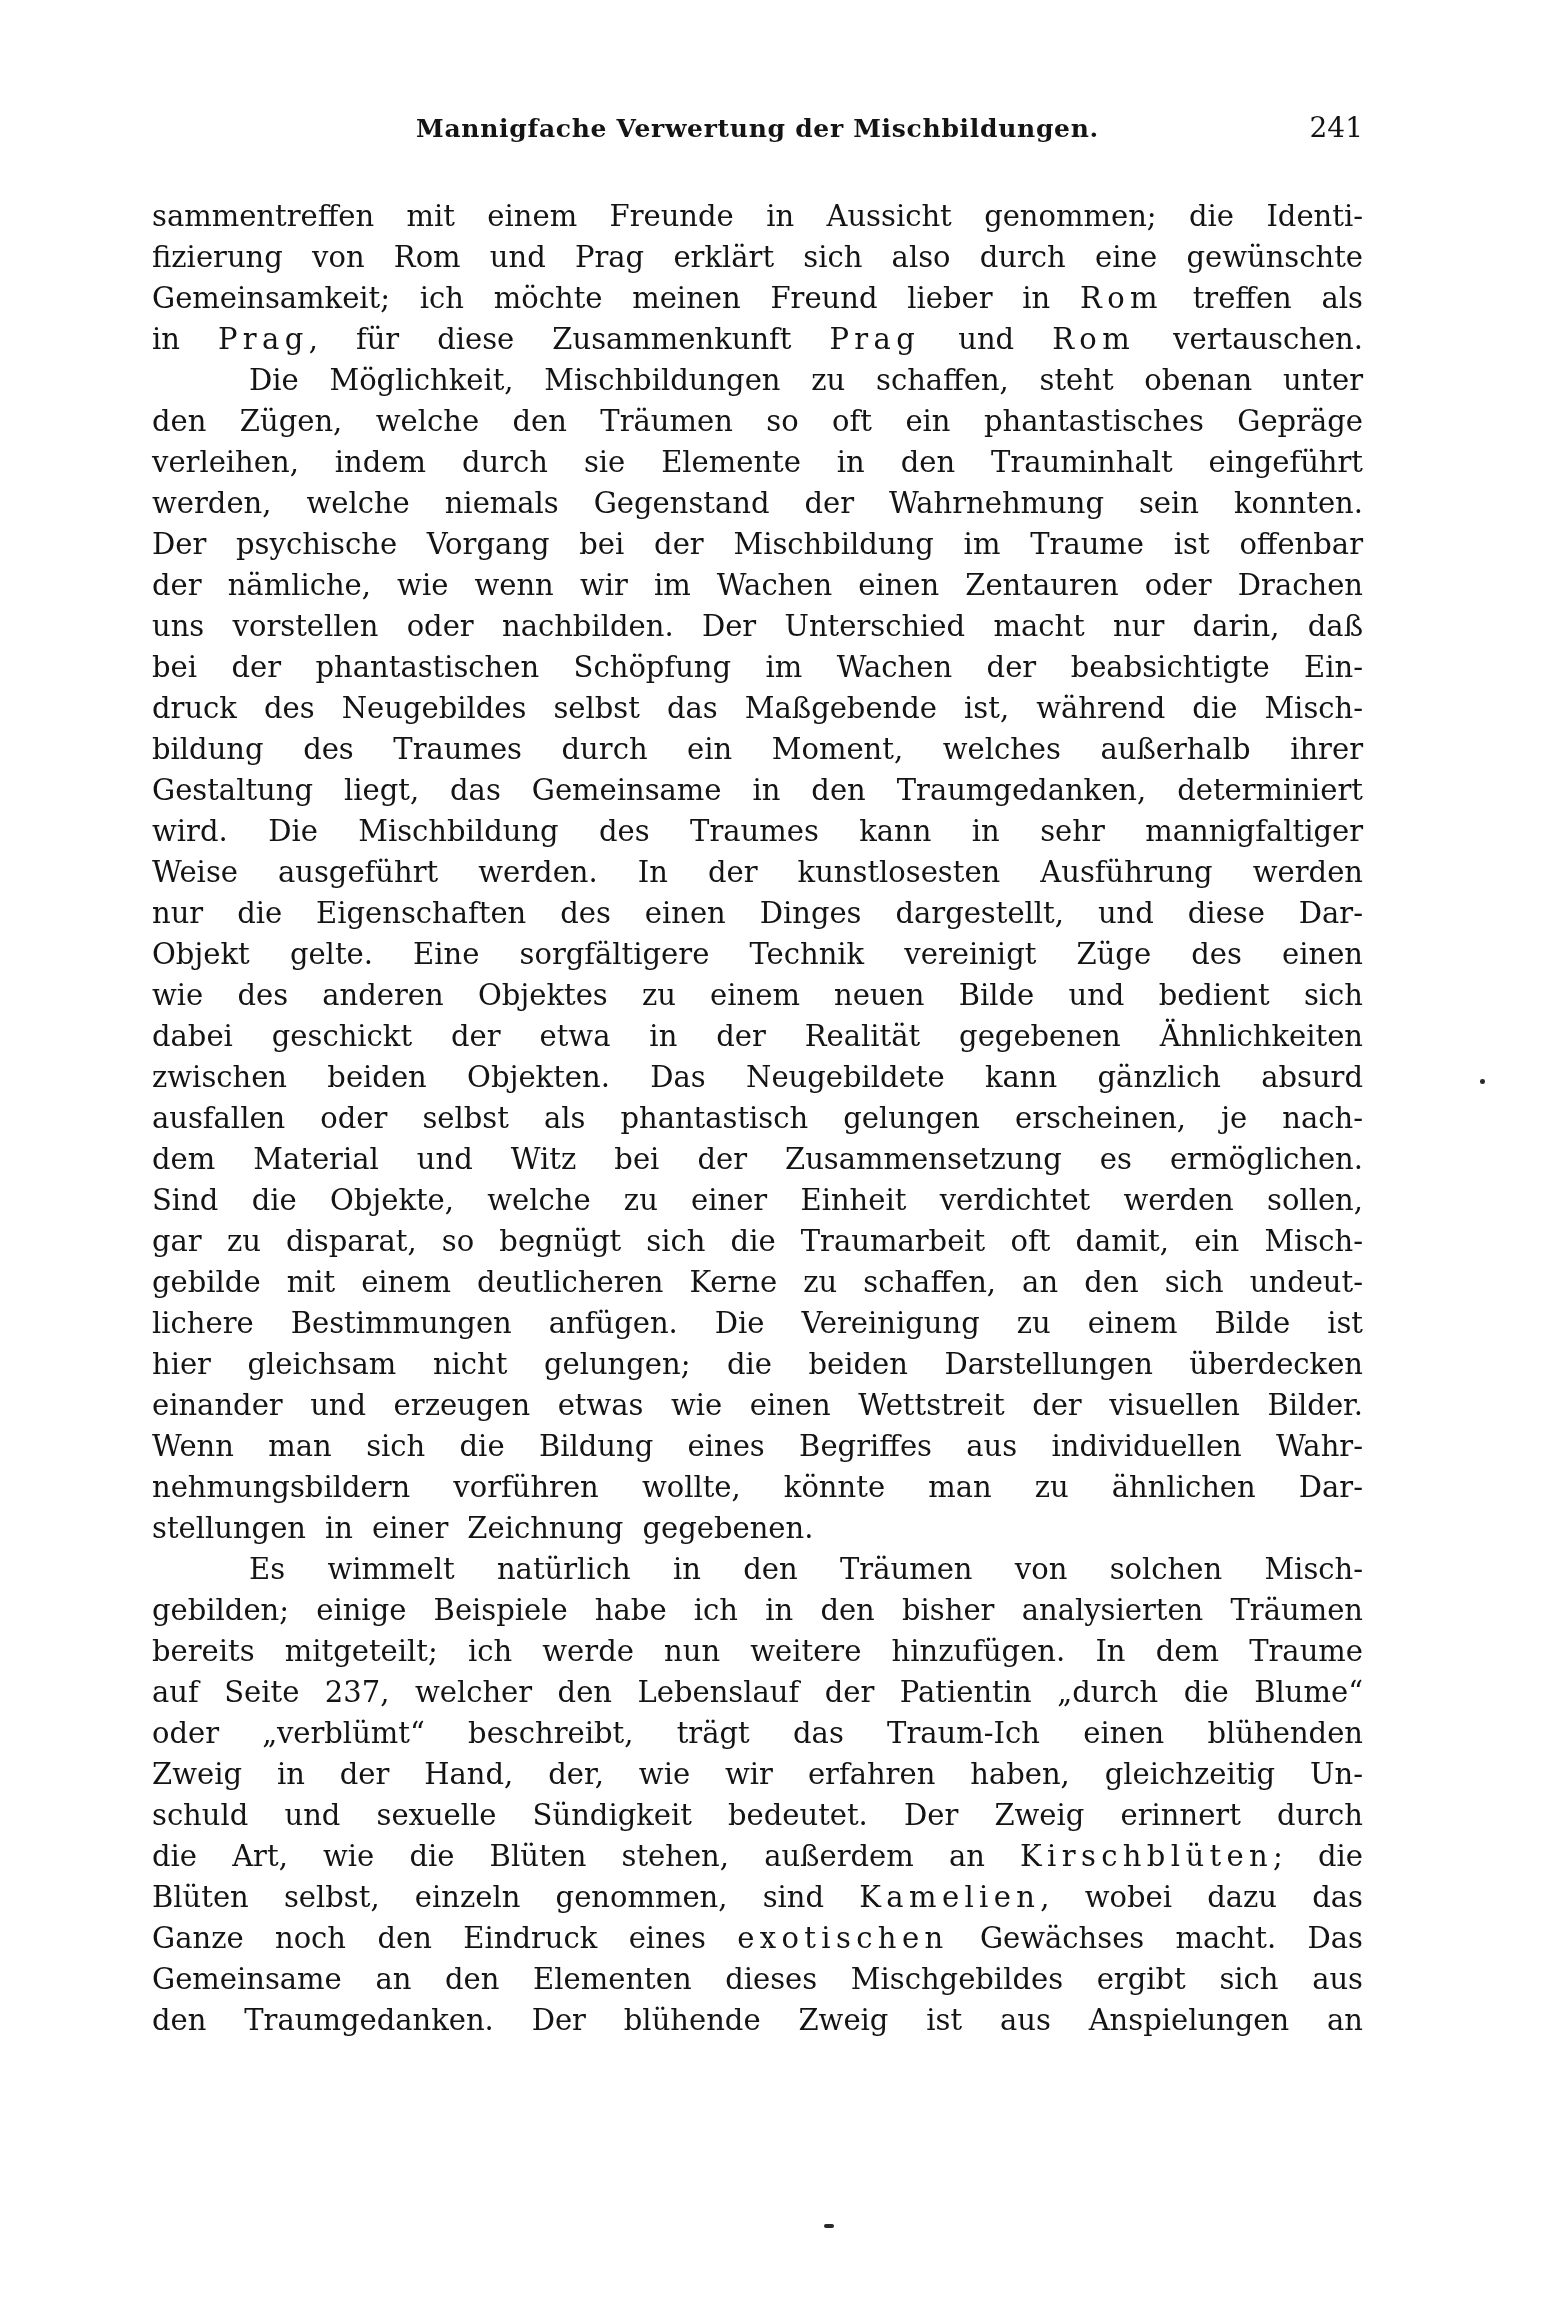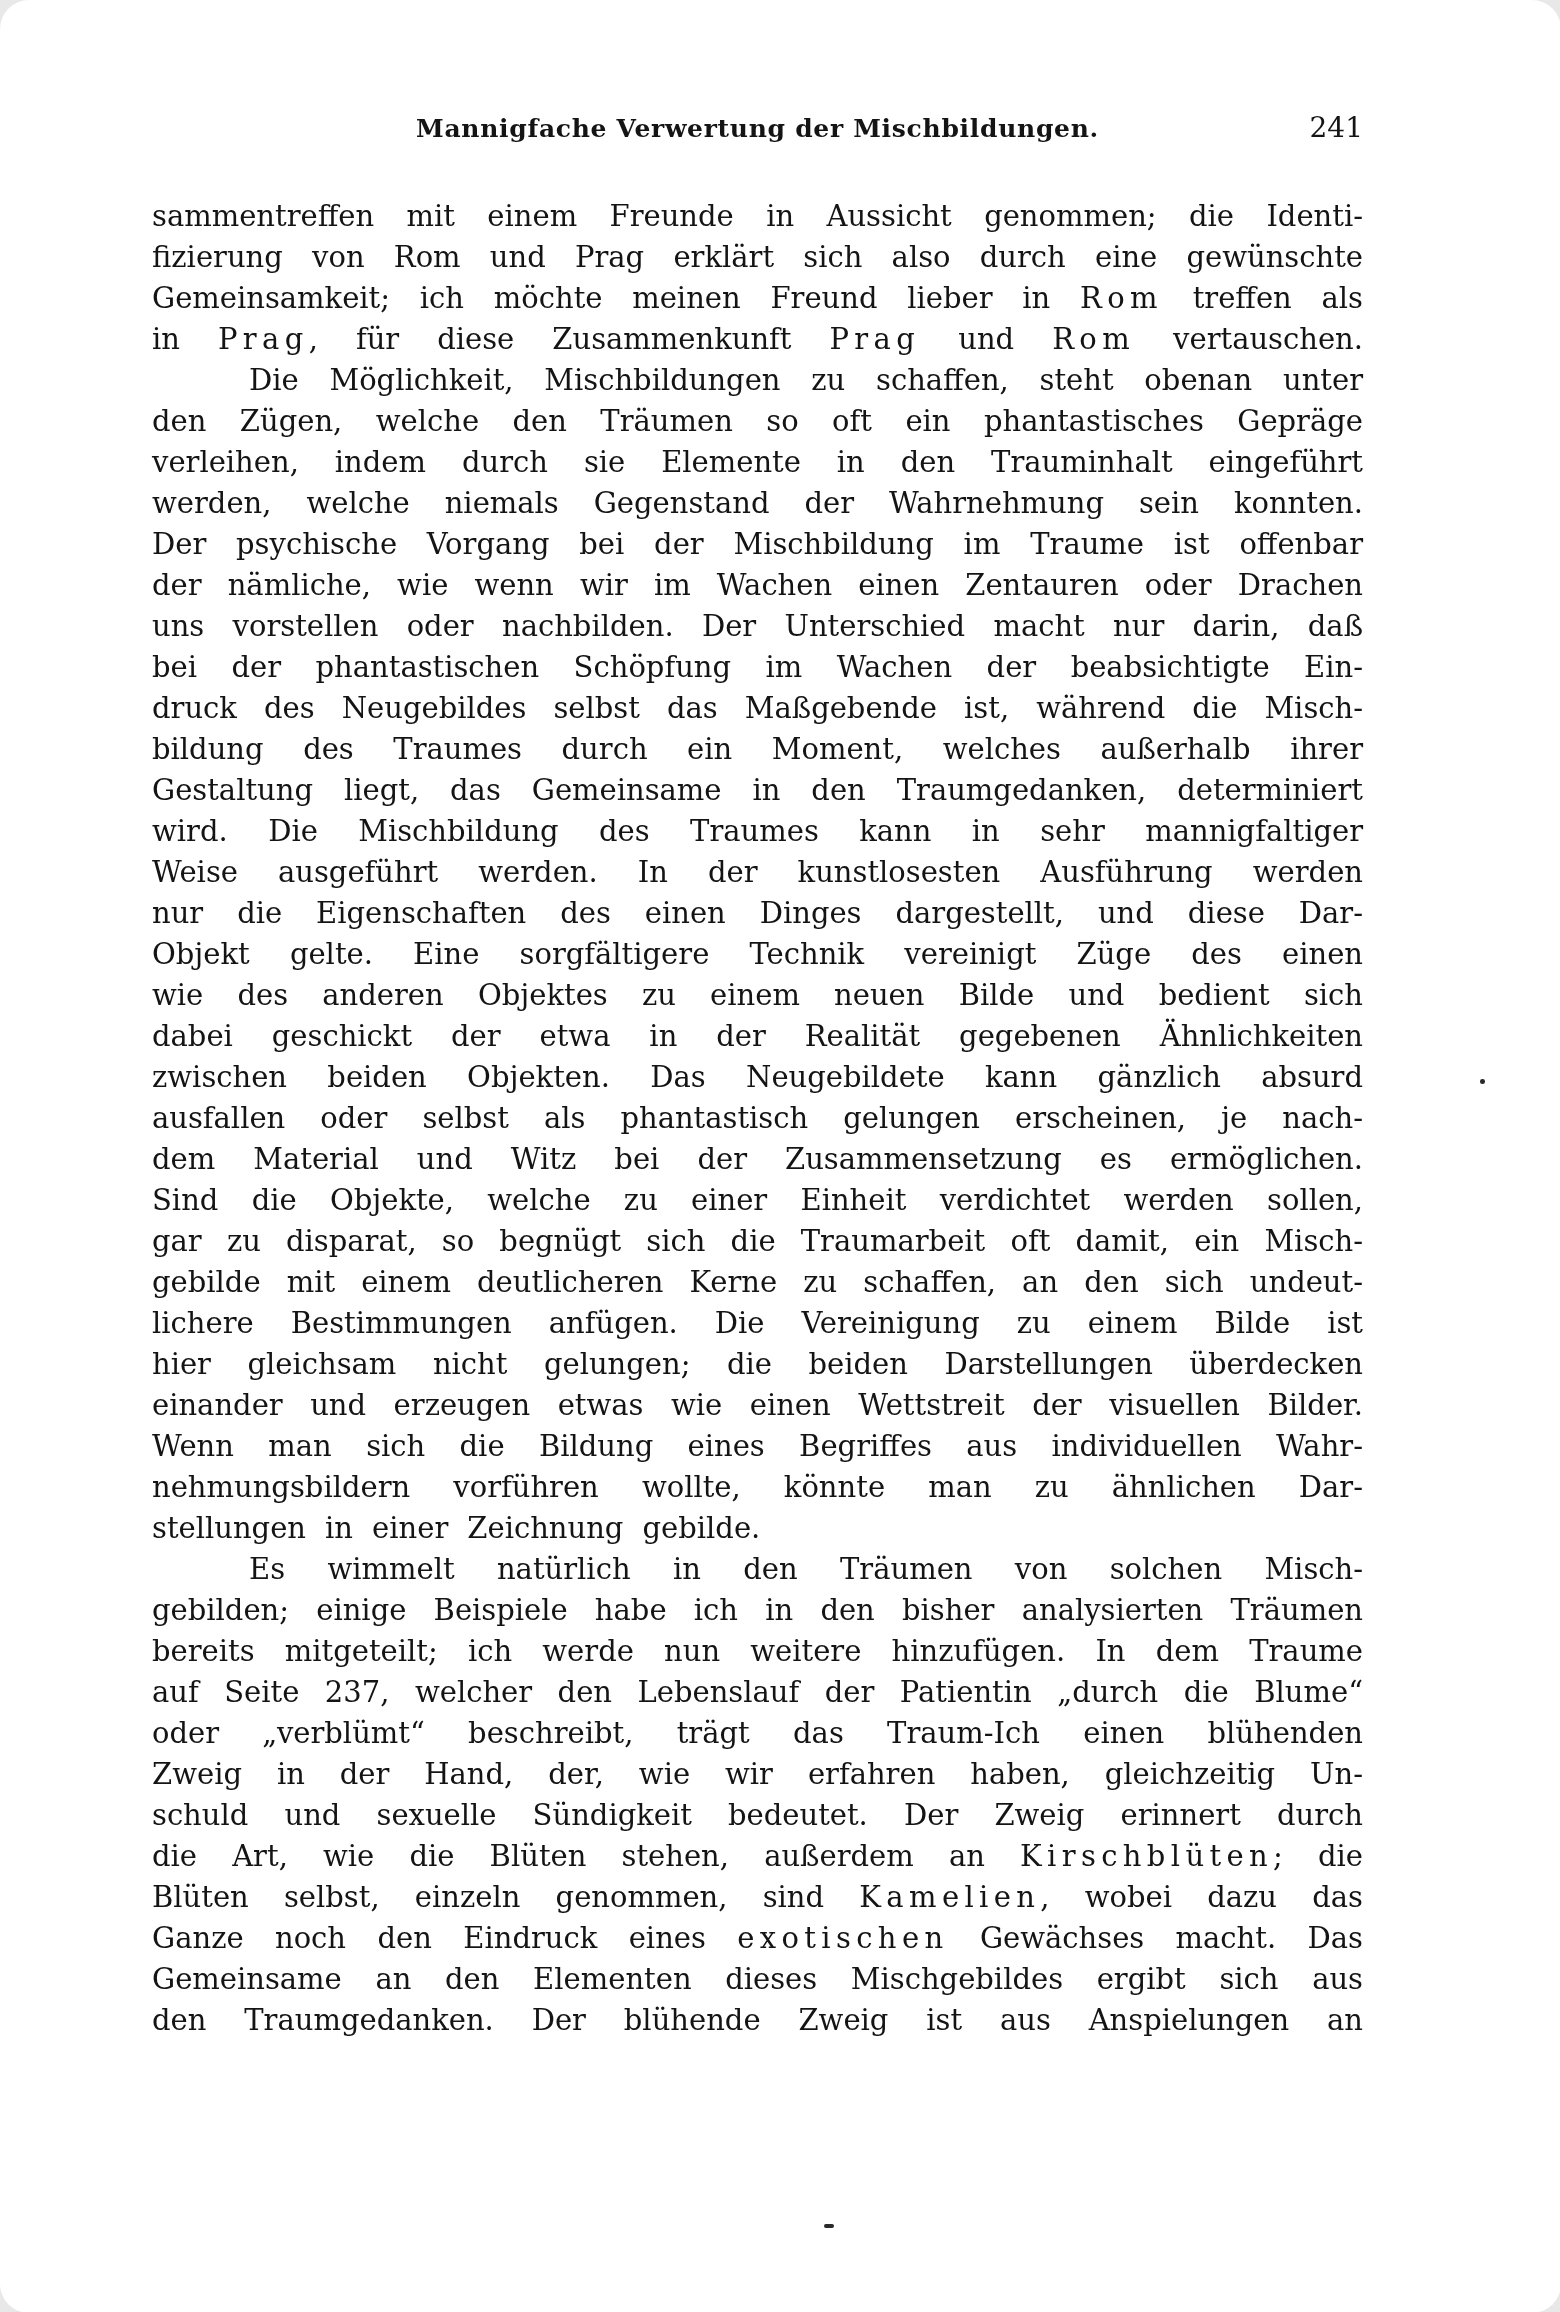--- a/index.html
+++ b/index.html
@@ -4,21 +4,20 @@
 <style>
   html, body { margin: 0; padding: 0; background: #e8e8e8; }
   .page {
     position: relative;
     width: 1561px;
     height: 2313px;
     background: #ffffff;
     font-family: "DejaVu Serif", "Liberation Serif", serif;
     color: #141414;
     overflow: hidden;
-    border-radius: 29px;
   }
   .running-head {
     position: absolute;
     top: 113px;
     left: 152px;
     width: 1211px;
     text-align: center;
     font-size: 25px;
     font-weight: 700;
     line-height: 32px;
@@ -106,21 +105,21 @@
       <div class="line"><span>ausfallen oder selbst als phantastisch gelungen erscheinen, je nach-</span></div>
       <div class="line"><span>dem Material und Witz bei der Zusammensetzung es ermöglichen.</span></div>
       <div class="line"><span>Sind die Objekte, welche zu einer Einheit verdichtet werden sollen,</span></div>
       <div class="line"><span>gar zu disparat, so begnügt sich die Traumarbeit oft damit, ein Misch-</span></div>
       <div class="line"><span>gebilde mit einem deutlicheren Kerne zu schaffen, an den sich undeut-</span></div>
       <div class="line"><span>lichere Bestimmungen anfügen. Die Vereinigung zu einem Bilde ist</span></div>
       <div class="line"><span>hier gleichsam nicht gelungen; die beiden Darstellungen überdecken</span></div>
       <div class="line"><span>einander und erzeugen etwas wie einen Wettstreit der visuellen Bilder.</span></div>
       <div class="line"><span>Wenn man sich die Bildung eines Begriffes aus individuellen Wahr-</span></div>
       <div class="line"><span>nehmungsbildern vorführen wollte, könnte man zu ähnlichen Dar-</span></div>
-      <div class="line end"><span>stellungen in einer Zeichnung gebilde.</span></div>
+      <div class="line end"><span>stellungen in einer Zeichnung gegebenen.</span></div>
       <div class="line indent"><span>Es wimmelt natürlich in den Träumen von solchen Misch-</span></div>
       <div class="line"><span>gebilden; einige Beispiele habe ich in den bisher analysierten Träumen</span></div>
       <div class="line"><span>bereits mitgeteilt; ich werde nun weitere hinzufügen. In dem Traume</span></div>
       <div class="line"><span>auf Seite 237, welcher den Lebenslauf der Patientin „durch die Blume“</span></div>
       <div class="line"><span>oder „verblümt“ beschreibt, trägt das Traum-Ich einen blühenden</span></div>
       <div class="line"><span>Zweig in der Hand, der, wie wir erfahren haben, gleichzeitig Un-</span></div>
       <div class="line"><span>schuld und sexuelle Sündigkeit bedeutet. Der Zweig erinnert durch</span></div>
       <div class="line"><span>die Art, wie die Blüten stehen, außerdem an </span><span class="sp">Kirschblüten</span><span>; die</span></div>
       <div class="line"><span>Blüten selbst, einzeln genommen, sind </span><span class="sp">Kamelien</span><span>, wobei dazu das</span></div>
       <div class="line"><span>Ganze noch den Eindruck eines </span><span class="sp">exotischen</span><span> Gewächses macht. Das</span></div>

